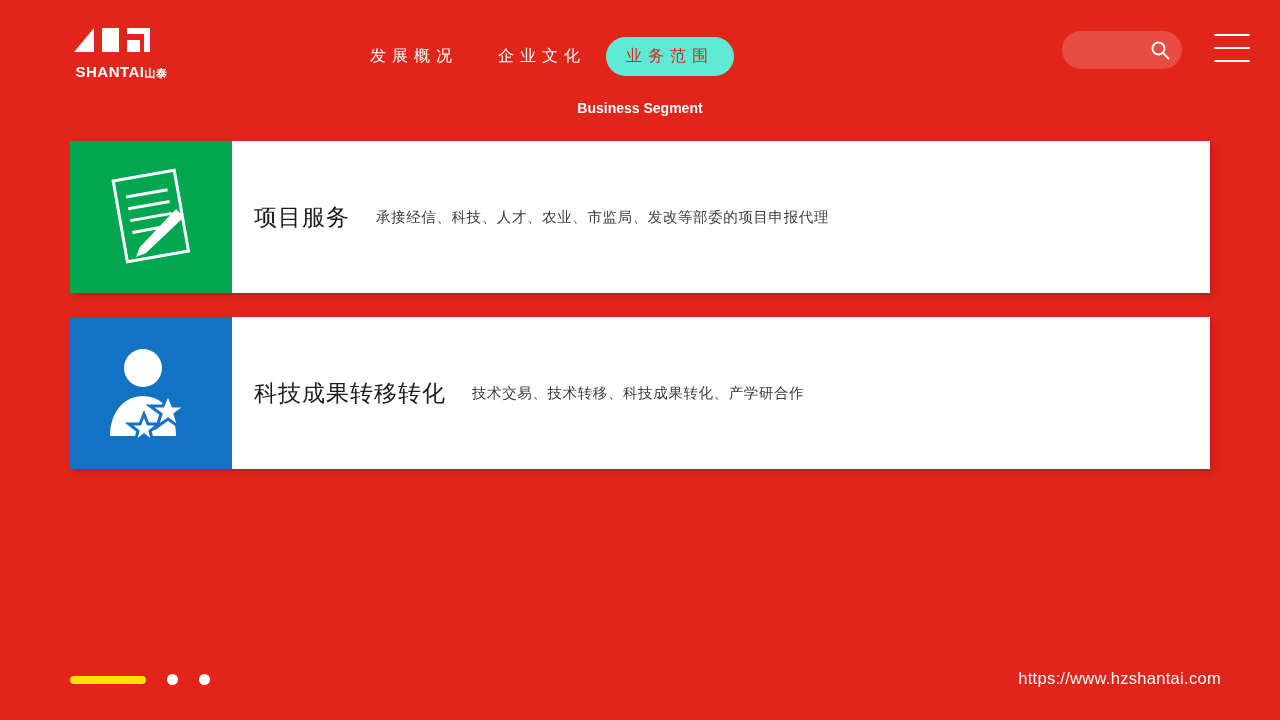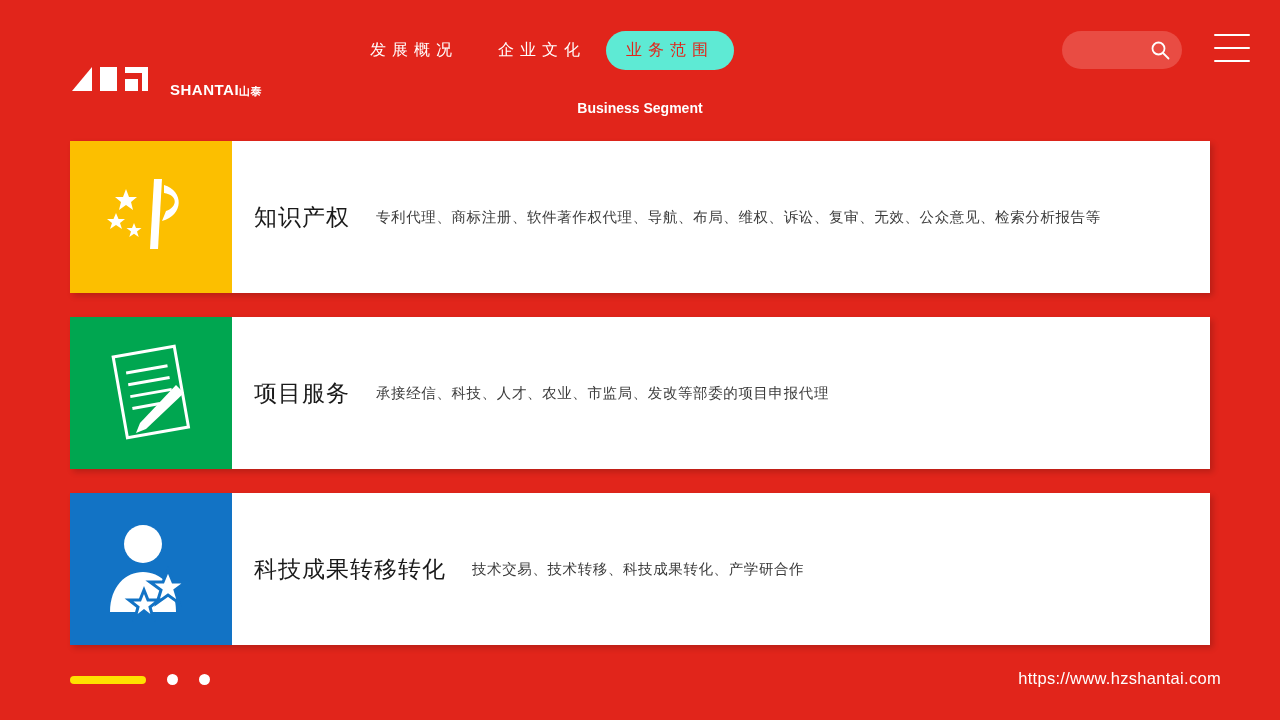--- a/index.html
+++ b/index.html
@@ -18,44 +18,44 @@
   
   .header {
     position: absolute;
     top: 0; left: 0;
     width: 1280px; height: 100px;
     display: flex;
     align-items: center;
   }
   .logo {
     position: absolute;
-    left: 70px; top: 37px;
+    left: 70px; top: 22px;
     width: 103px; height: 62px;
     display: flex;
-    flex-direction: row;
-    align-items: flex-end;
+    flex-direction: column;
+    align-items: center;
     justify-content: flex-start;
   }
   .logo-mark {
     width: 100px; height: 38px;
     position: relative;
   }
   .logo-text {
     margin-top: 3px;
     color: #ffffff;
     font-weight: bold;
     font-size: 15px;
     letter-spacing: 0.5px;
     white-space: nowrap;
   }
   .logo-text .cn { font-size: 11px; }
 
   .nav {
     position: absolute;
-    left: 350px; top: 30px;
+    left: 350px; top: 36px;
     height: 40px;
     display: flex;
     align-items: center;
     gap: 0px;
   }
   .nav-item {
     color: #ffffff;
     font-size: 16px;
     letter-spacing: 6px;
     padding: 9px 20px;
@@ -234,35 +234,20 @@
       <span></span>
     </div>
   </div>
 
   <div class="title-row">
     <div class="title-en">Business Segment</div>
   </div>
 
   <div class="cards">
 
-    <div class="card">
-      <div class="card-icon" style="background:#fcbf00">
-        <svg class="icon-svg" width="110" height="100" viewBox="0 0 110 100">
-          <path d="M58 12 L66 12 L62 82 L54 82 Z" fill="#ffffff"></path>
-          <path d="M68 18 C88 24 88 48 66 54 L70 44 C82 40 82 28 68 26 Z" fill="#ffffff"></path>
-          <polygon points="30,22 33,30 41,30 35,35 37,43 30,38 23,43 25,35 19,30 27,30" fill="#ffffff"></polygon>
-          <polygon points="20,46 22.5,52 29,52 24,56 26,62 20,58 14,62 16,56 11,52 17.5,52" fill="#ffffff"></polygon>
-          <polygon points="38,56 40,61 45.5,61 41,64.5 42.7,70 38,66.7 33.3,70 35,64.5 30.5,61 36,61" fill="#ffffff"></polygon>
-        </svg>
-      </div>
-      <div class="card-body">
-        <div class="card-title">知识产权</div>
-        <div class="card-desc">专利代理、商标注册、软件著作权代理、导航、布局、维权、诉讼、复审、无效、公众意见、检索分析报告等</div>
-      </div>
-    </div>
 
     <div class="card">
       <div class="card-icon" style="background:#00a650">
         <svg class="icon-svg" width="110" height="104" viewBox="0 0 110 104">
           <g transform="rotate(-10 55 52)">
             <rect x="24" y="10" width="62" height="82" fill="none" stroke="#ffffff" stroke-width="3"></rect>
             <line x1="34" y1="28" x2="76" y2="28" stroke="#ffffff" stroke-width="3"></line>
             <line x1="34" y1="40" x2="76" y2="40" stroke="#ffffff" stroke-width="3"></line>
             <line x1="34" y1="52" x2="76" y2="52" stroke="#ffffff" stroke-width="3"></line>
             <line x1="34" y1="64" x2="62" y2="64" stroke="#ffffff" stroke-width="3"></line>

